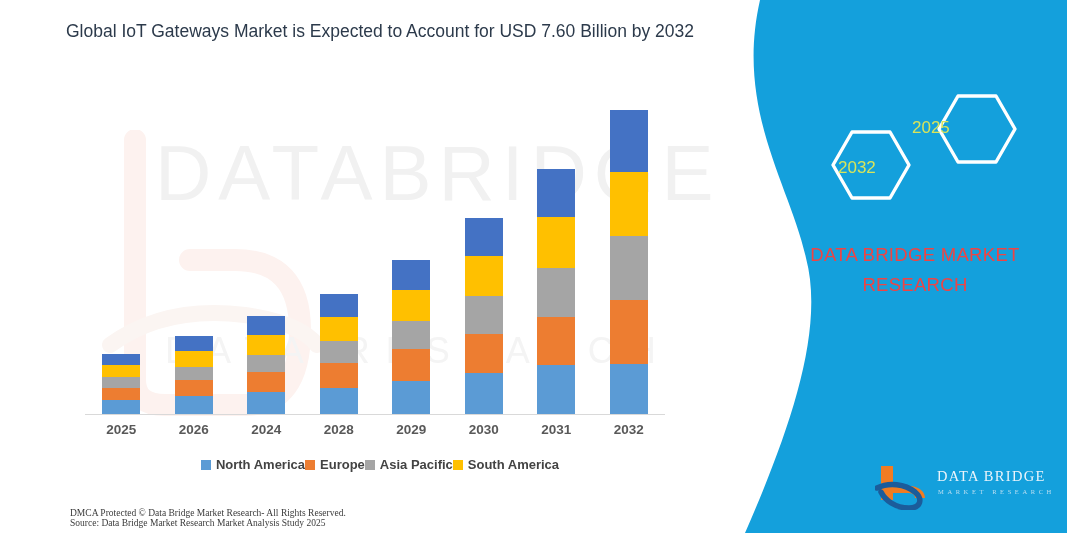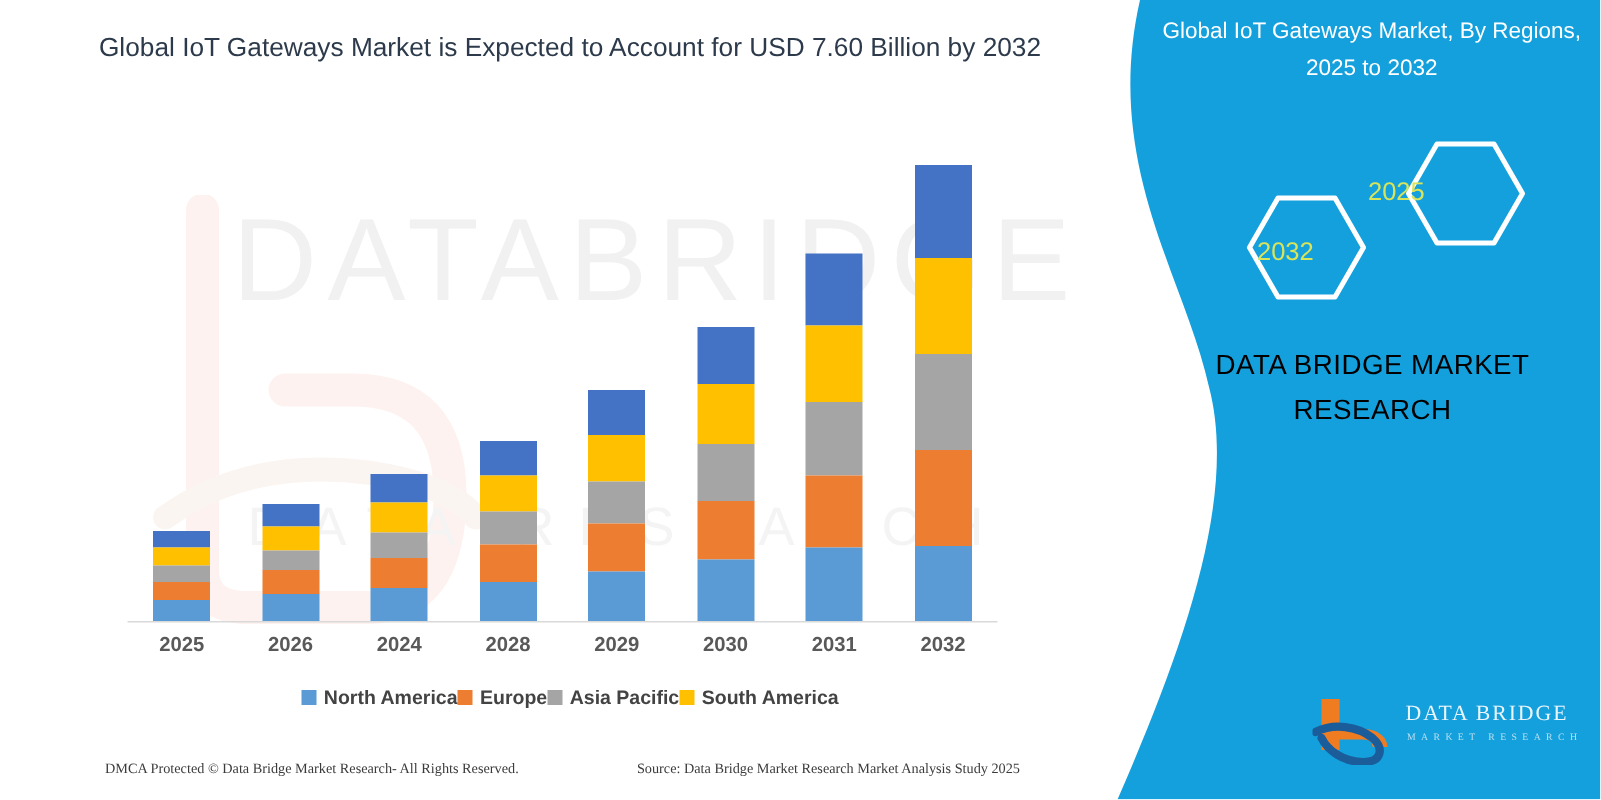--- a/index.html
+++ b/index.html
@@ -151,20 +151,21 @@
   .footer {
     position: absolute;
     left: 70px;
     top: 508px;
     width: 610px;
     display: flex;
     justify-content: space-between;
     font-family: "Liberation Serif", serif;
     font-size: 9.5px;
     color: #3b3b3b;
+    flex-direction: column;
   }
 
   
   .right-pane {
     position: absolute;
     top: 0; left: 0;
     width: 1067px; height: 533px;
     pointer-events: none;
   }
   .right-pane svg { display: block; }
@@ -195,26 +196,26 @@
     position: absolute;
     font-size: 17px;
     color: #d9e45a;
     font-weight: 400;
   }
   .hex-label.y2025 { left: 152px; top: 118px; }
   .hex-label.y2032 { left: 78px; top: 158px; }
 
   .brand-text {
     position: absolute;
-    left: 20px; top: 228px;
+    left: 20px; top: 240px;
     width: 270px;
     text-align: center;
     font-size: 18.5px;
     line-height: 30px;
-    color: #000000;
+    color: #ef4444;
     letter-spacing: 0.3px;
   }
 
   .logo-block {
     position: absolute;
     left: 115px;
     top: 462px;
     width: 190px;
     height: 52px;
   }
@@ -369,21 +370,20 @@
 
   <div class="right-pane">
     <svg width="1067" height="533" viewBox="0 0 1067 533">
       <path d="M 760 0 L 1067 0 L 1067 533 L 745 533
                C 790 430, 825 330, 806 258
                C 790 185, 735 110, 760 0 Z" fill="#14A0DC"></path>
     </svg>
   </div>
 
   <div class="right-content">
-    <div class="panel-title">Global IoT Gateways Market, By Regions, 2025 to 2032</div>
 
     <div class="hex-wrap">
       <svg width="240" height="130" viewBox="0 0 240 130">
         <polygon points="158,8 196,8 215,41 196,74 158,74 139,41" fill="none" stroke="#ffffff" stroke-width="3.4" stroke-linejoin="round"></polygon>
         <polygon points="52,44 90,44 109,77 90,110 52,110 33,77" fill="none" stroke="#ffffff" stroke-width="3.4" stroke-linejoin="round"></polygon>
       </svg>
     </div>
     <div class="hex-label y2025">2025</div>
     <div class="hex-label y2032">2032</div>
 

